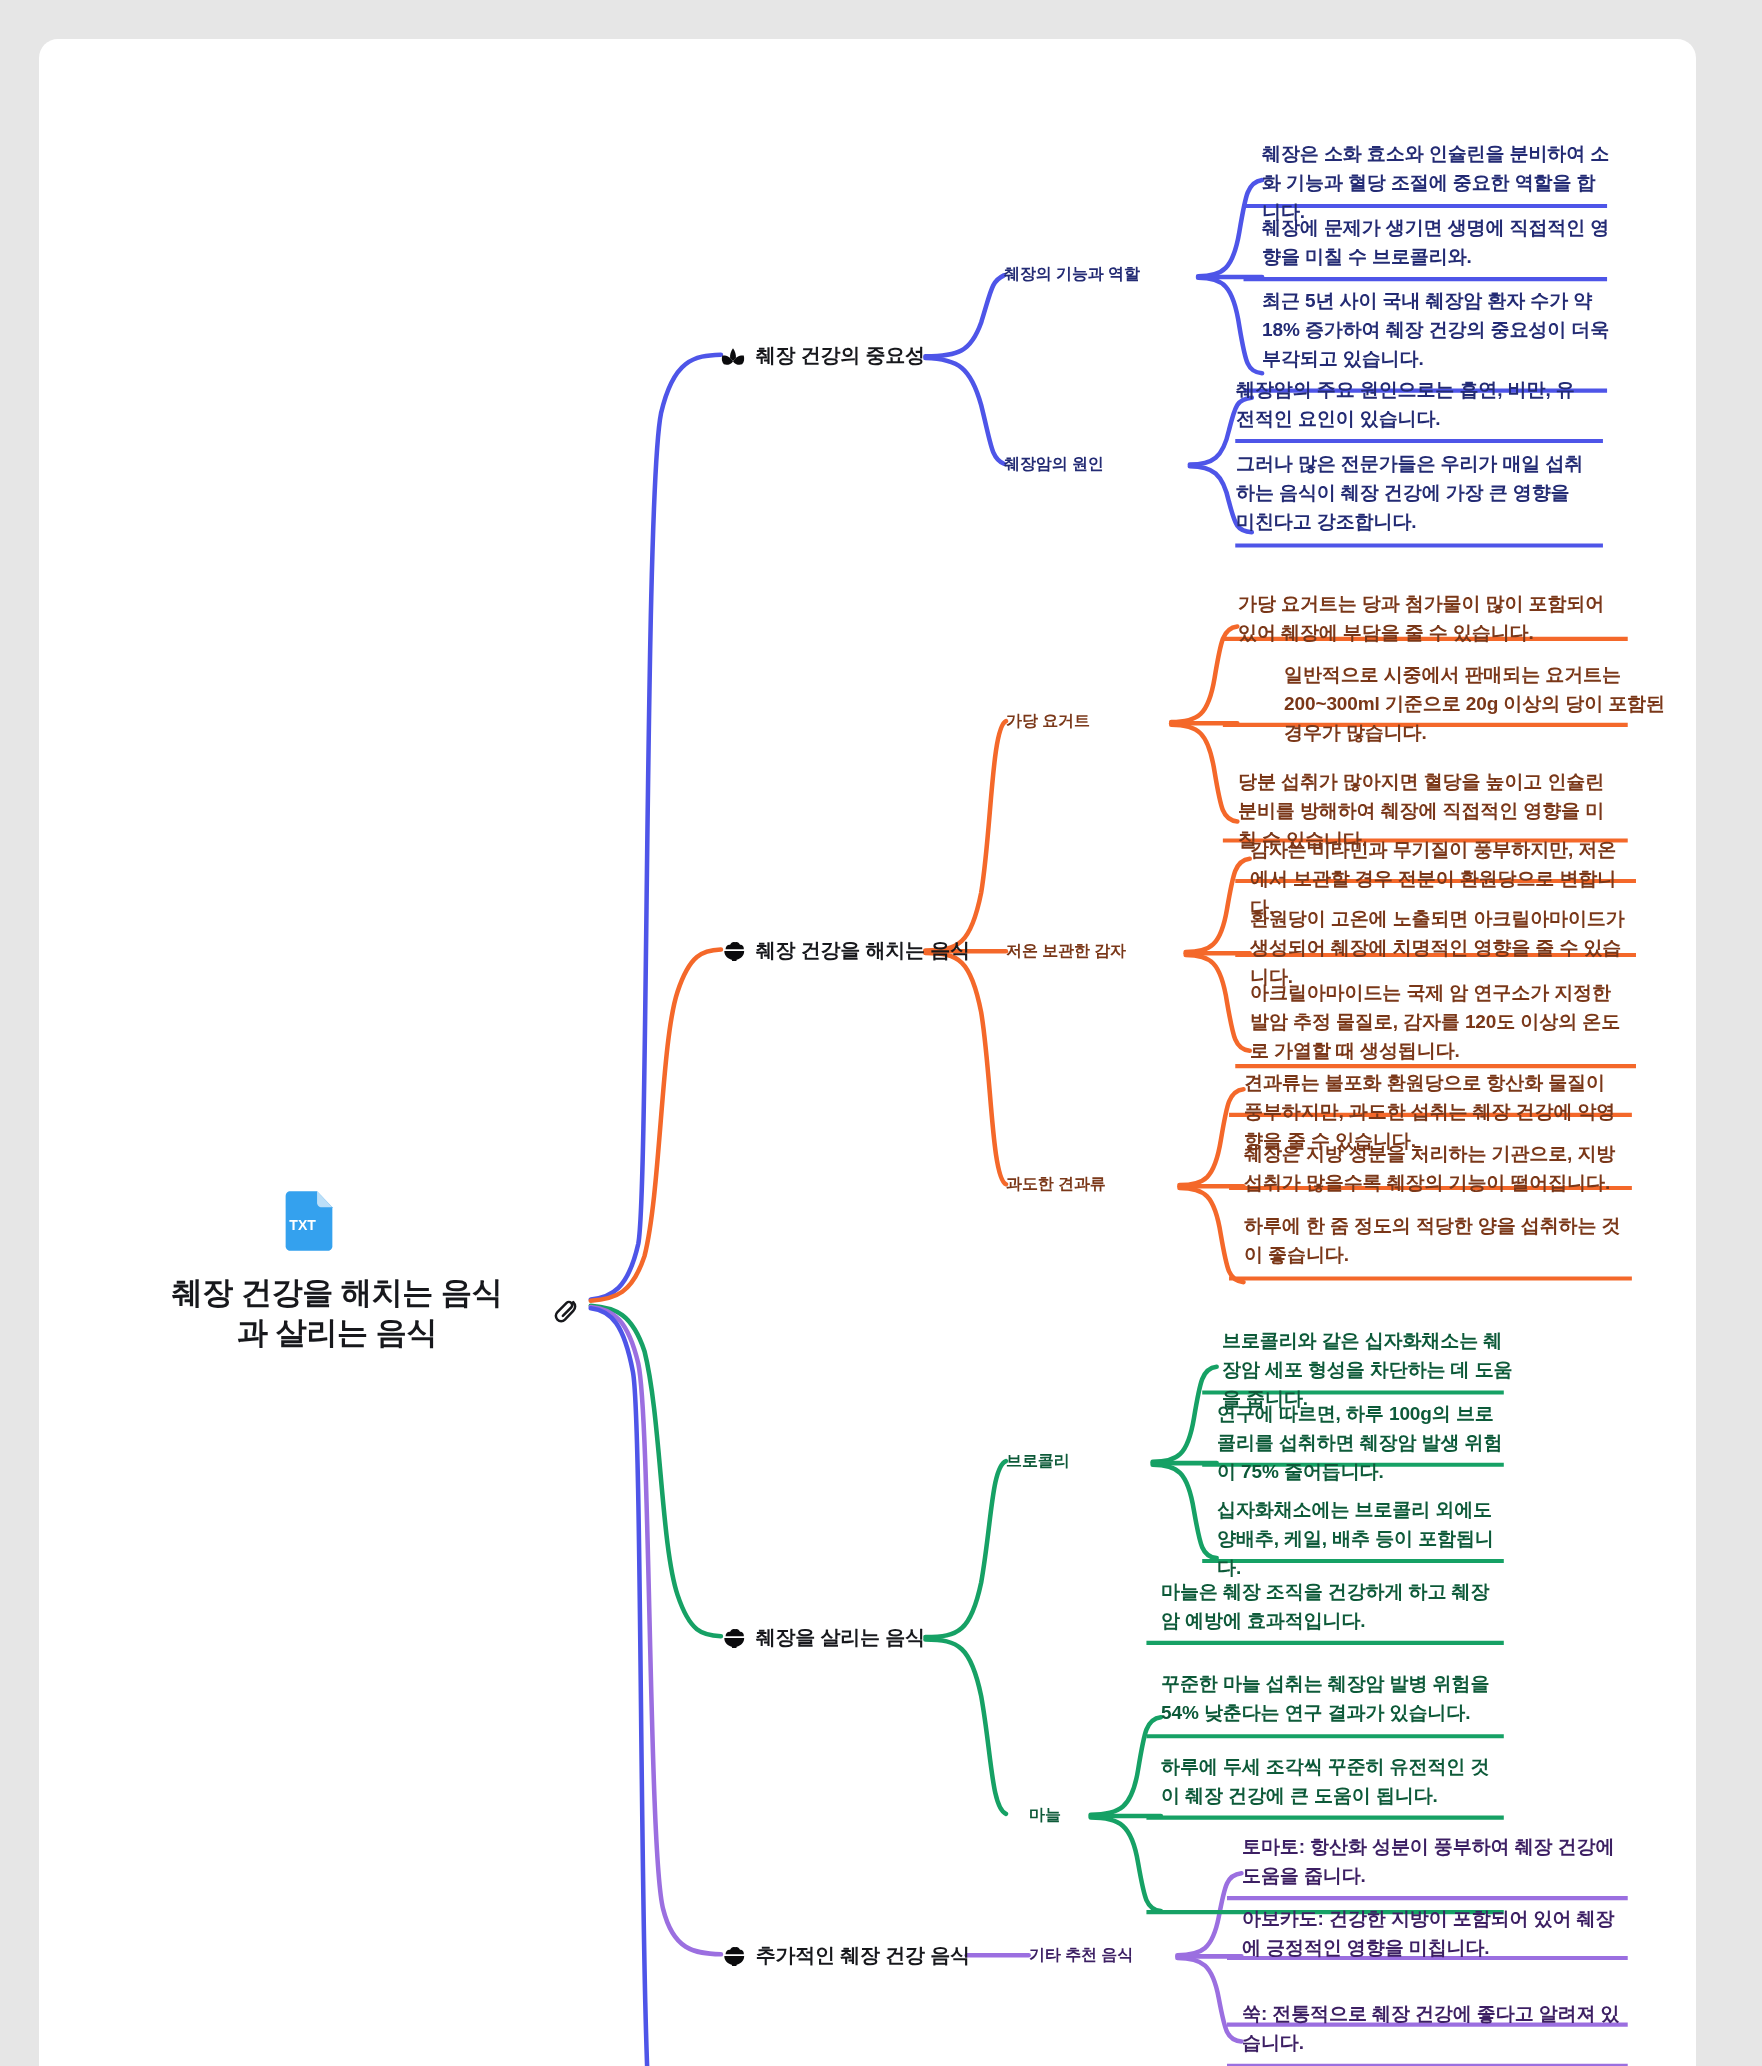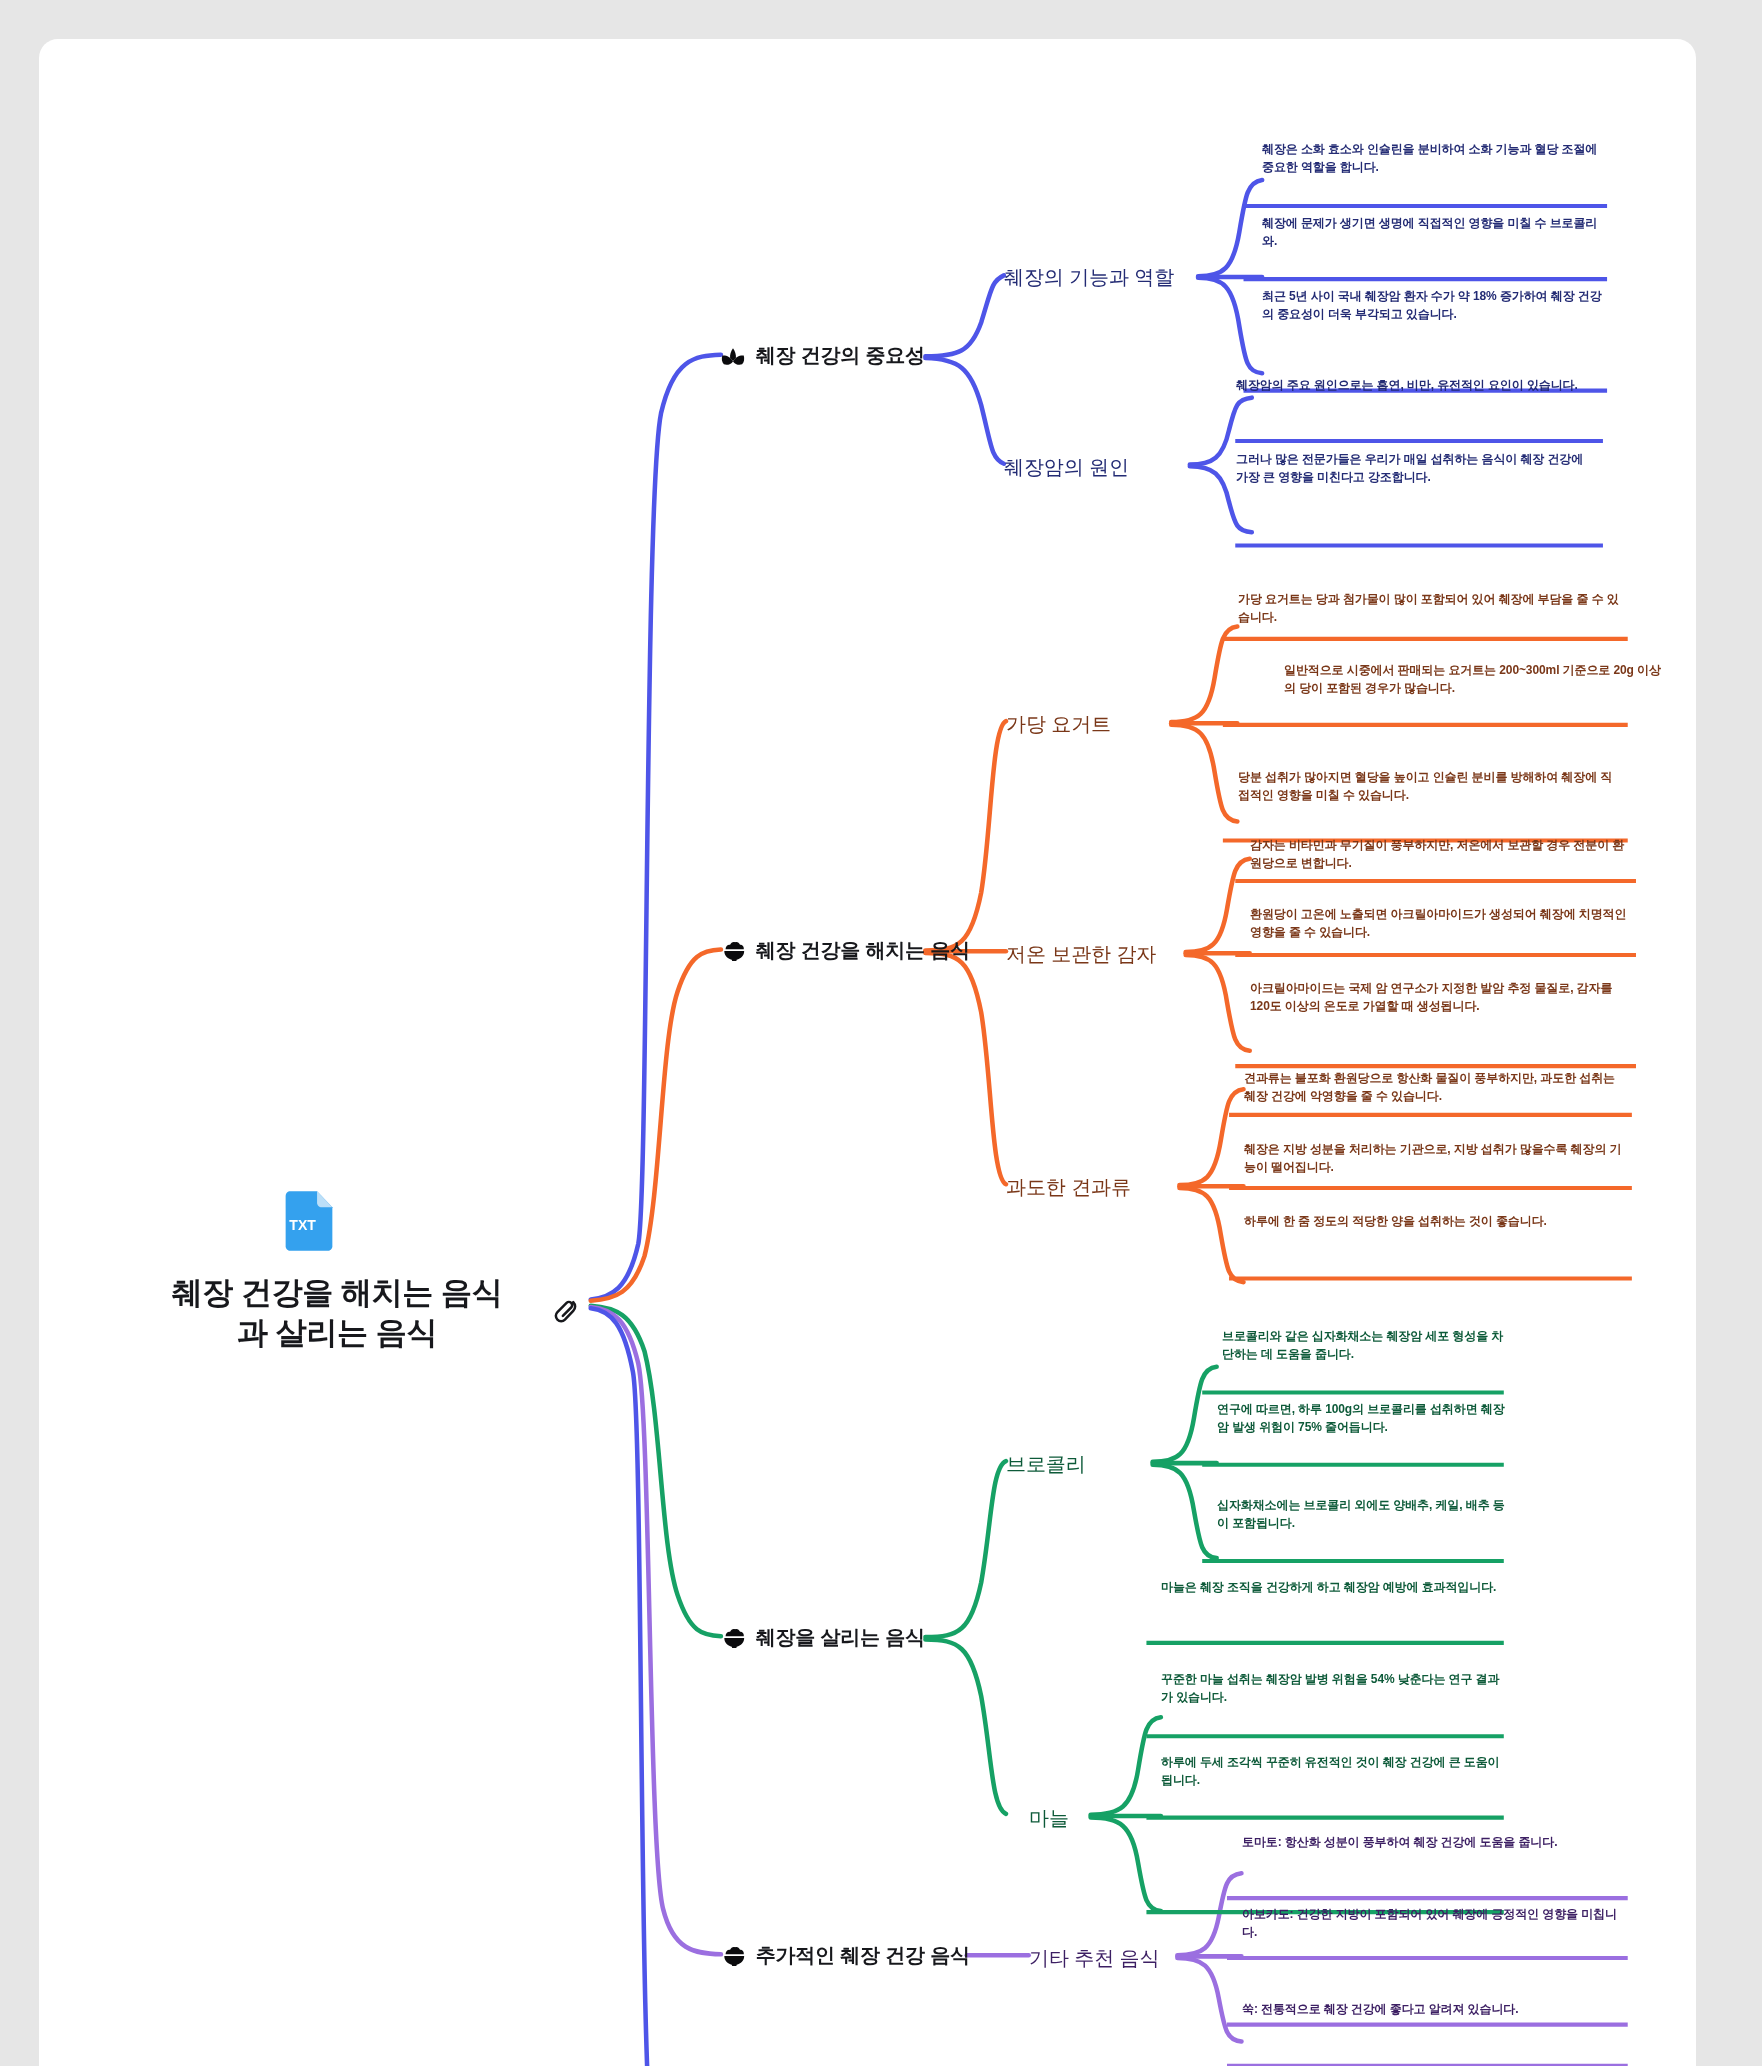--- a/index.html
+++ b/index.html
@@ -61,30 +61,30 @@
   .branch-label {
     font-size: 20px;
     font-weight: 700;
     color: #17181c;
     letter-spacing: -0.2px;
   }
 
   
   .sub-label {
     position: absolute;
-    font-size: 20px;
-    font-weight: 400;
+    font-size: 16px;
+    font-weight: 700;
     white-space: nowrap;
     letter-spacing: -0.1px;
   }
 
   
   .leaf {
     position: absolute;
-    font-size: 12px;
+    font-size: 19px;
     font-weight: 700;
     line-height: 1.52;
     letter-spacing: -0.1px;
   }
 
   
   .c-blue   { color: #232b74; }
   .c-orange { color: #7a3718; }
   .c-green  { color: #0d5a39; }
   .c-purple { color: #3c1f63; }

